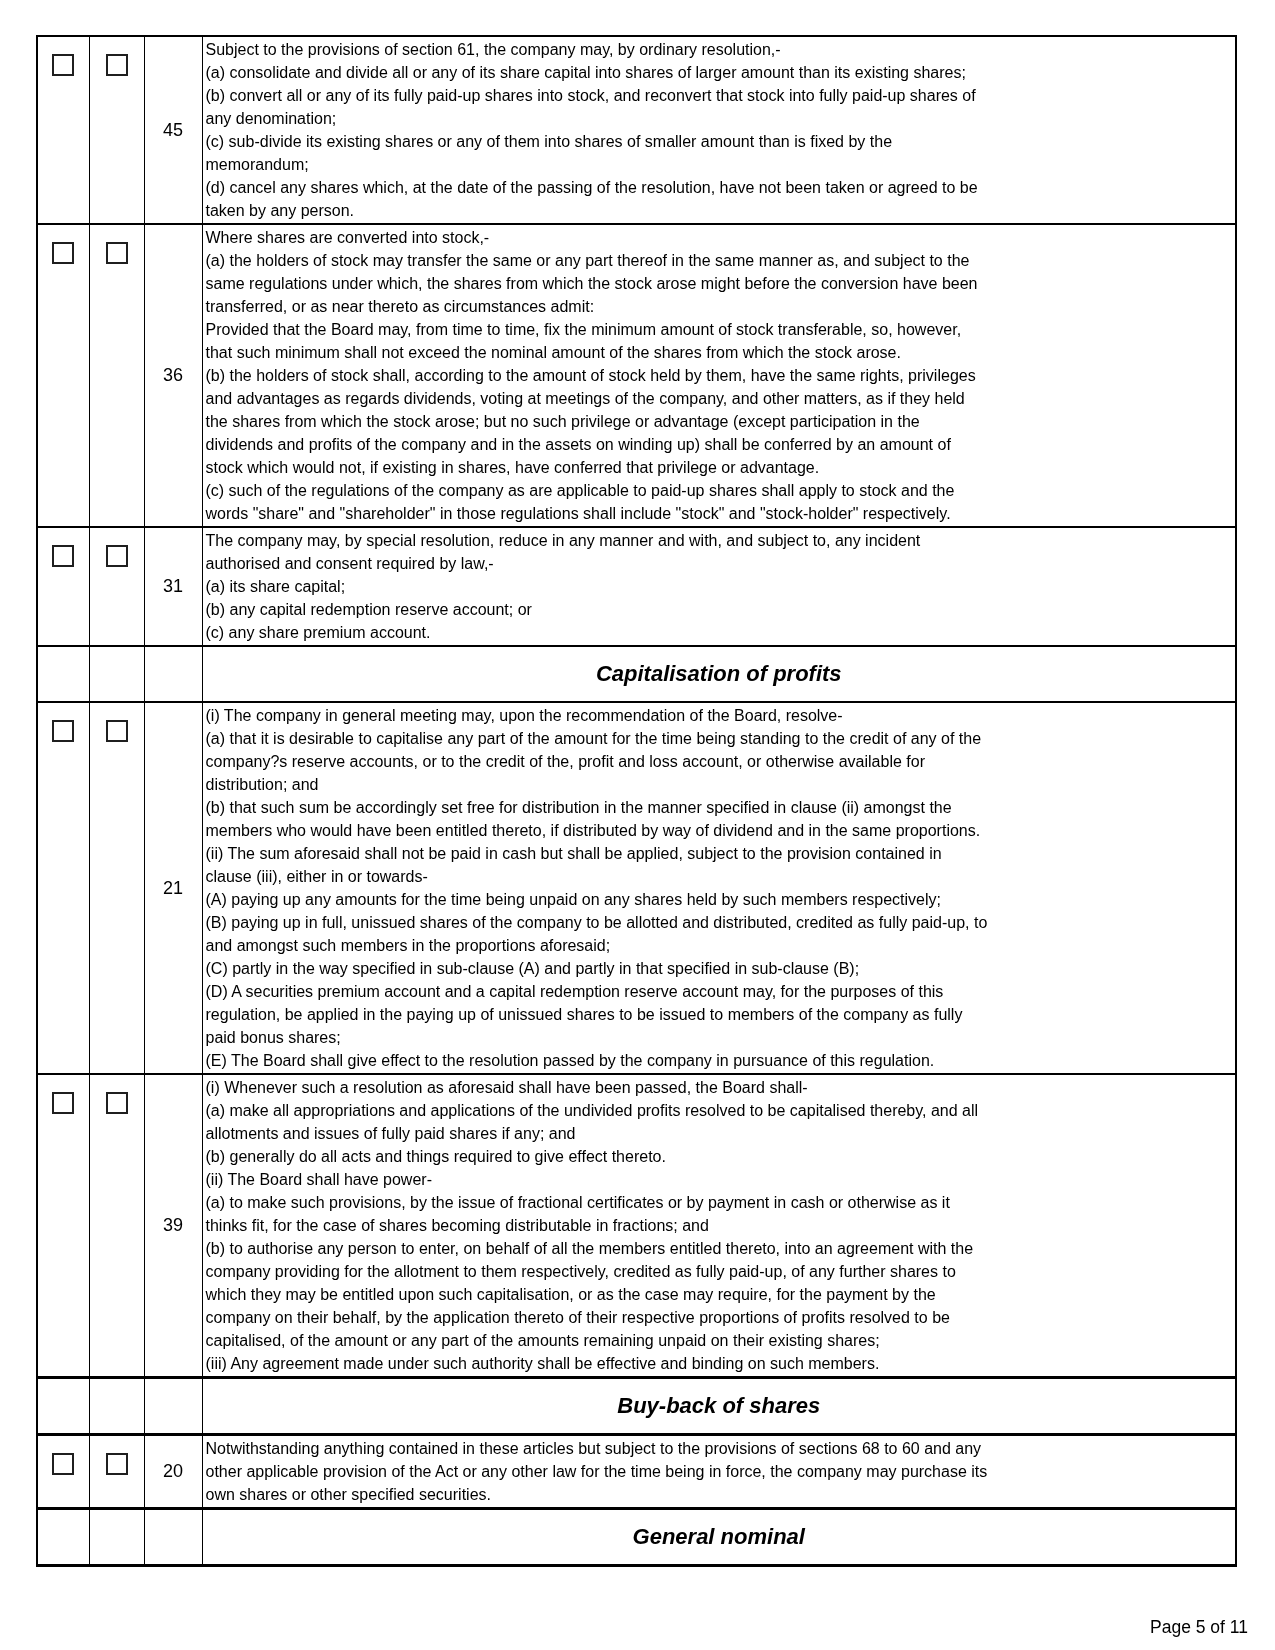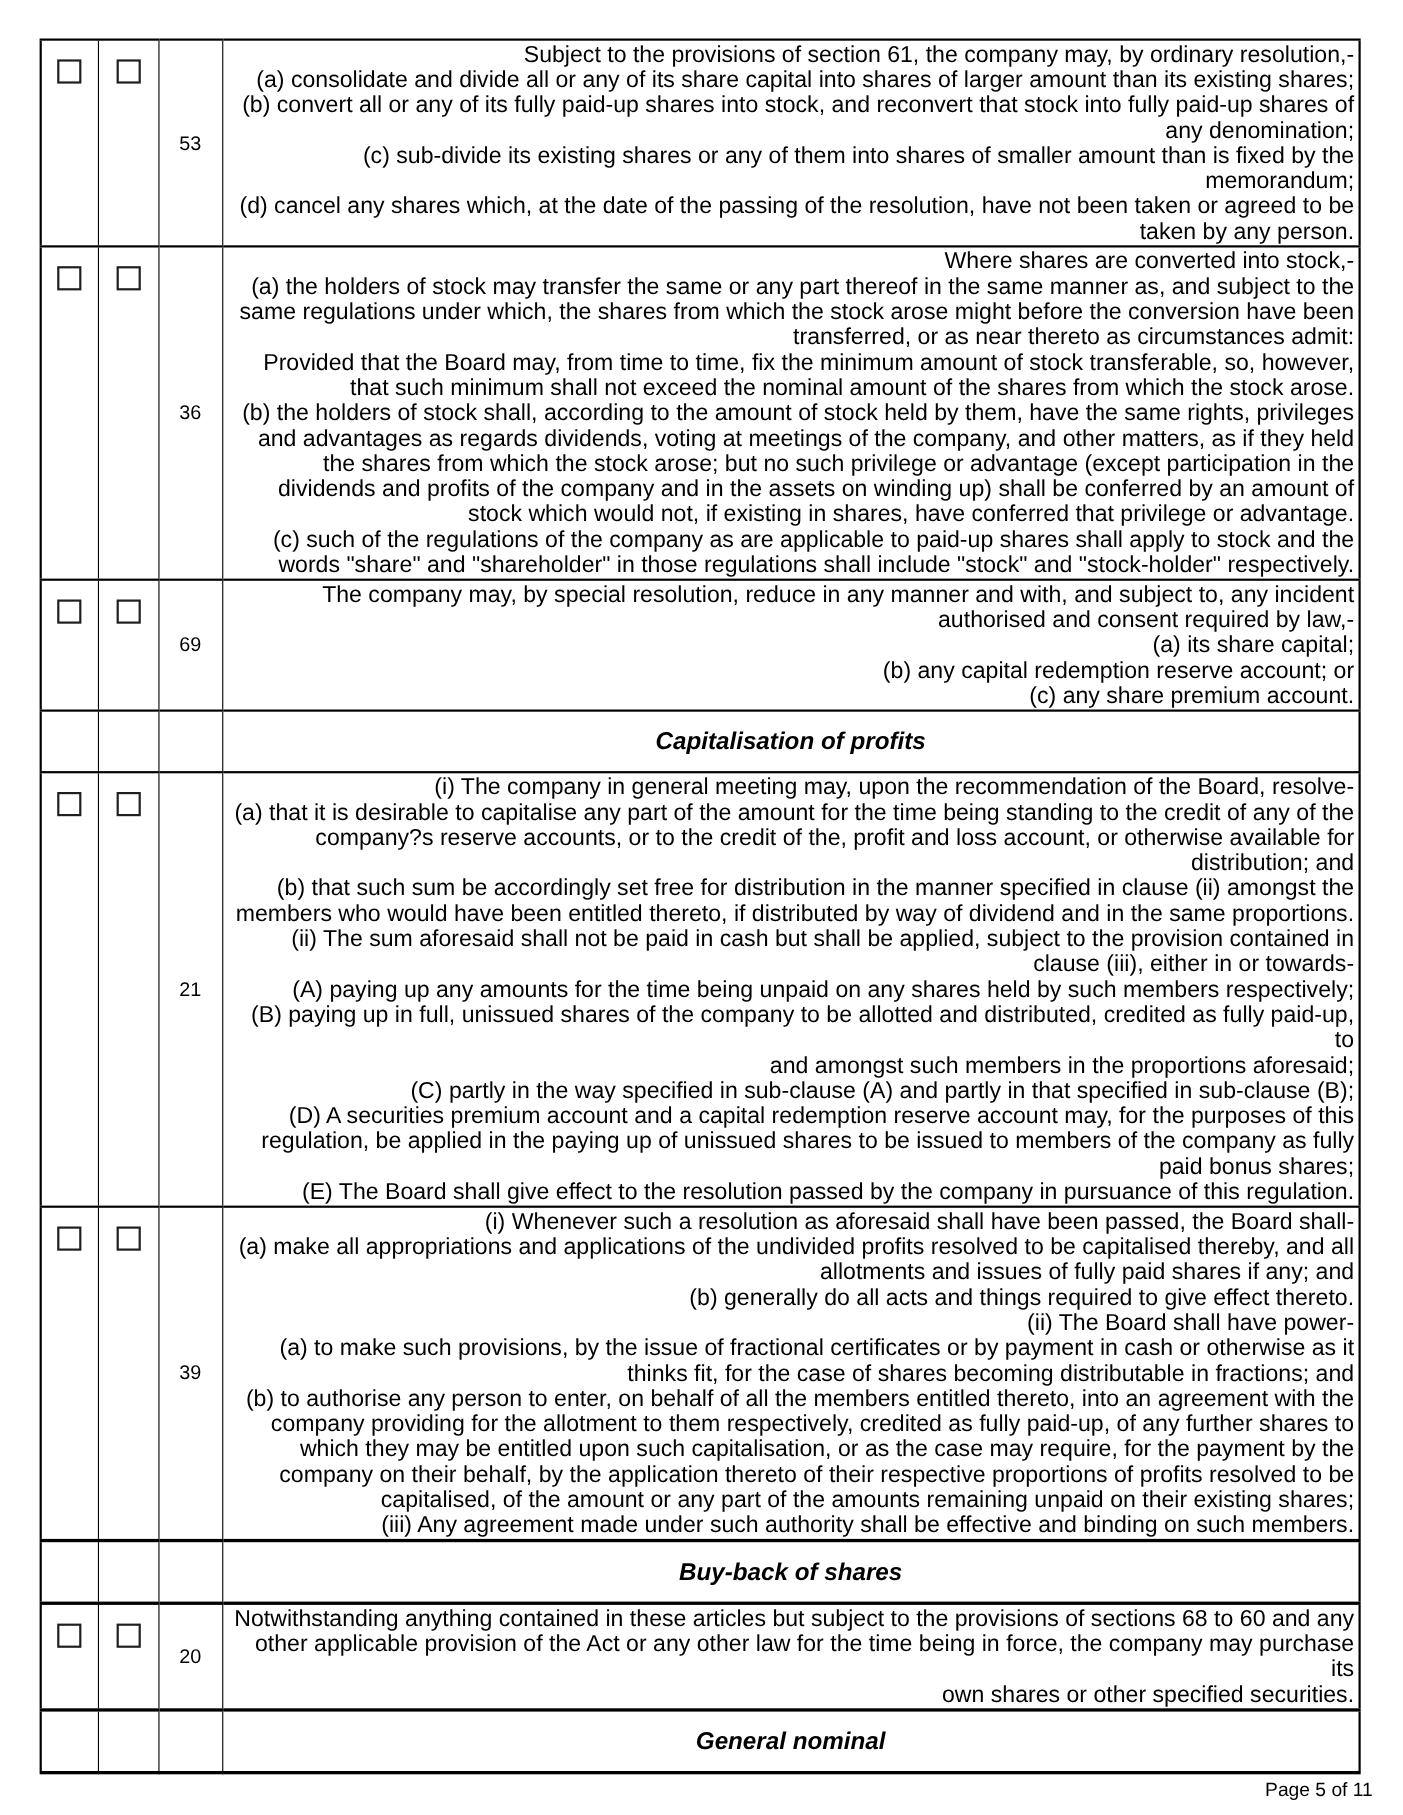--- a/index.html
+++ b/index.html
@@ -44,25 +44,25 @@
     background: #fff;
   }
 
   td.num-cell {
     text-align: center;
     vertical-align: middle;
     font-size: 18px;
   }
 
   td.text-cell .text {
-    font-size: 21px;
+    font-size: 16px;
     line-height: 23px;
     white-space: pre-line;
     padding: 1px 4px 1px 3px;
-    text-align: right;
+    text-align: left;
     word-wrap: break-word;
   }
 
   tr.section-row td { height: 54px; vertical-align: middle; }
   .section-title {
     text-align: center;
     font-weight: bold;
     font-style: italic;
     font-size: 22px;
   }
@@ -89,21 +89,21 @@
     </colgroup>
     <tbody id="table-body">
   <tr class="article-row">
     <td class="cb-cell">
       <span class="checkbox"></span>
     </td>
     <td class="cb-cell">
       <span class="checkbox"></span>
     </td>
     <td class="num-cell">
-      <span class="num">53</span>
+      <span class="num">45</span>
     </td>
     <td class="text-cell">
       <div class="text">Subject to the provisions of section 61, the company may, by ordinary resolution,-
 (a) consolidate and divide all or any of its share capital into shares of larger amount than its existing shares;
 (b) convert all or any of its fully paid-up shares into stock, and reconvert that stock into fully paid-up shares of
 any denomination;
 (c) sub-divide its existing shares or any of them into shares of smaller amount than is fixed by the
 memorandum;
 (d) cancel any shares which, at the date of the passing of the resolution, have not been taken or agreed to be
 taken by any person.</div>
@@ -138,21 +138,21 @@
   </tr>
 
   <tr class="article-row">
     <td class="cb-cell">
       <span class="checkbox"></span>
     </td>
     <td class="cb-cell">
       <span class="checkbox"></span>
     </td>
     <td class="num-cell">
-      <span class="num">69</span>
+      <span class="num">31</span>
     </td>
     <td class="text-cell">
       <div class="text">The company may, by special resolution, reduce in any manner and with, and subject to, any incident
 authorised and consent required by law,-
 (a) its share capital;
 (b) any capital redemption reserve account; or
 (c) any share premium account.</div>
     </td>
   </tr>
 

